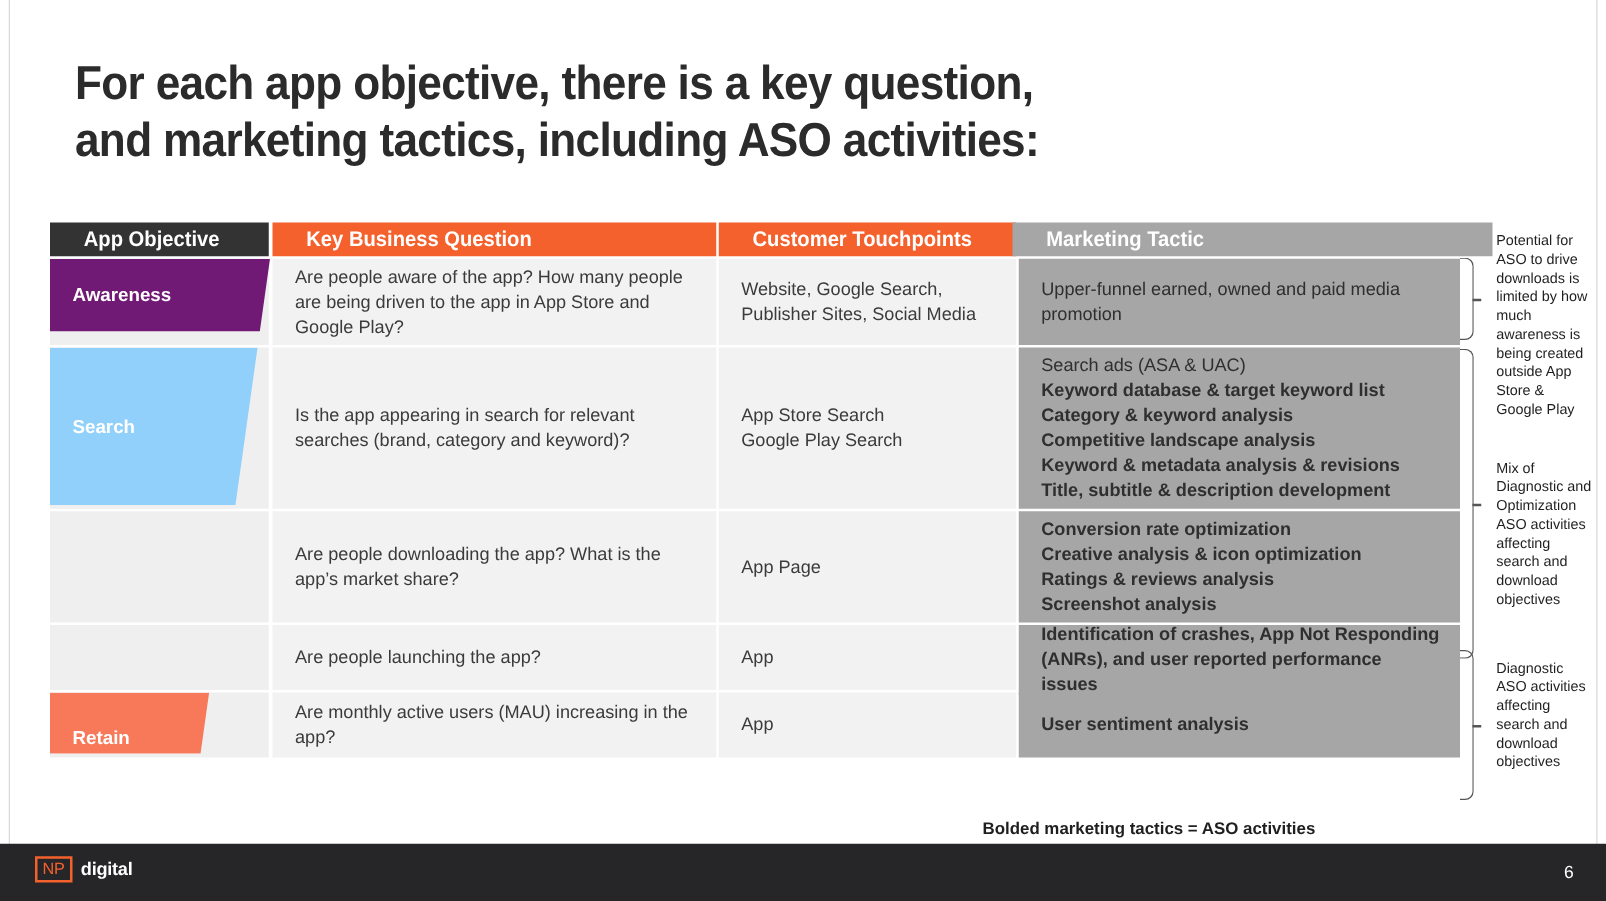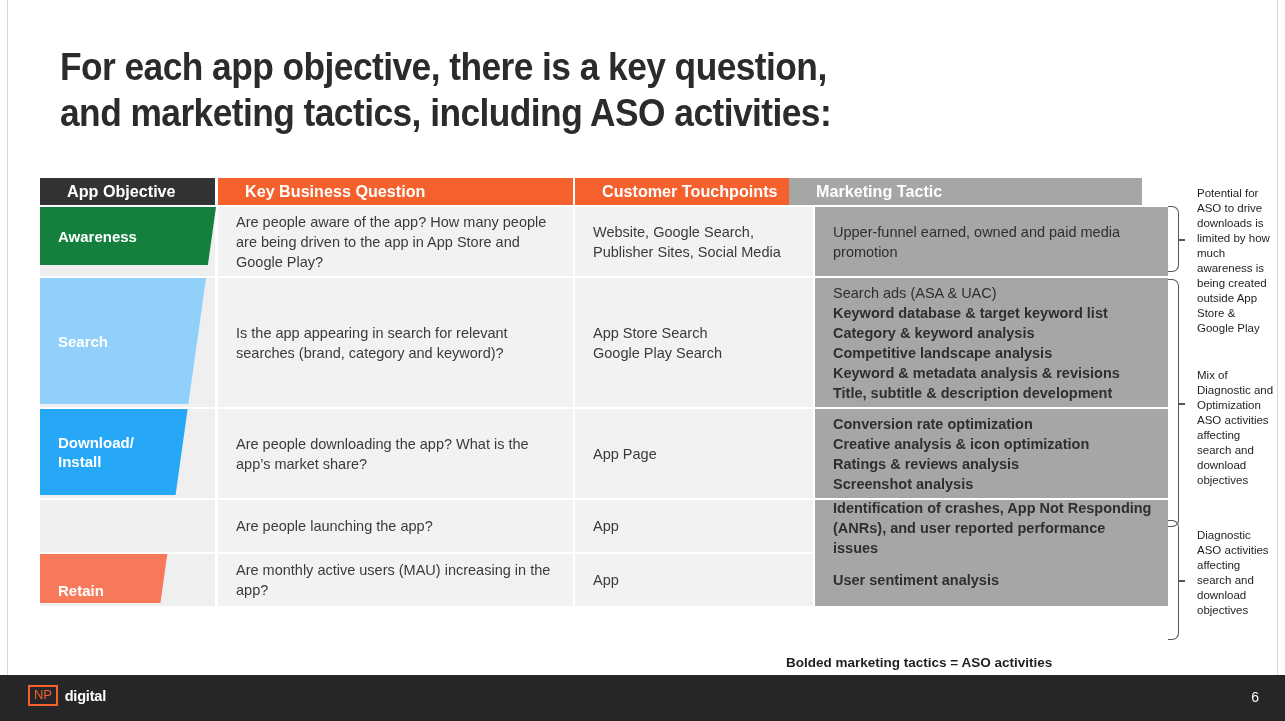--- a/index.html
+++ b/index.html
@@ -75,21 +75,21 @@
     padding-left: 27px;
     box-sizing: border-box;
     transform-origin: left center;
     overflow: hidden;
     white-space: nowrap;
   }
   .hdr span { display: inline-block; transform: scaleX(0.95); transform-origin: left center; }
   .hdr-obj   { left: 0px;   width: 175px; background: #333333; }
   .hdr-q     { left: 178px; width: 355px; background: #f4612c; }
   .hdr-touch { left: 535px; width: 238px; background: #f4612c; }
-  .hdr-tac   { left: 749px; width: 353px; background: #a6a6a6; }
+  .hdr-tac   { left: 770px; width: 384px; background: #a6a6a6; }
 
   
   .cell {
     position: absolute;
     box-sizing: border-box;
     padding: 0 14px 0 18px;
     display: flex;
     flex-direction: column;
     justify-content: center;
     font-size: 14.5px;
@@ -287,29 +287,25 @@
         </div>
         <div class="cell cell-touch" style="top: 376px; height: 52px;">
           <div>App</div>
         </div>
         <div class="cell cell-tac" style="top: 376px; height: 52px;">
           <div class="bold">User sentiment analysis</div>
         </div>
       </div>
 
     <div id="funnel">
-        <div class="funnel-seg" style="top: 0px; height: 58px; background: #15803d; clip-path: polygon(0px 0px, 176px 0px, 166.737px 66px, 0px 66px);">
+        <div class="funnel-seg" style="top: 0px; height: 58px; background: #701a75; clip-path: polygon(0px 0px, 176px 0px, 166.737px 66px, 0px 66px);">
           <div class="lbl" style="white-space: pre-line;">Awareness</div>
         </div>
         <div class="funnel-seg" style="top: 71px; height: 126px; background: rgb(144, 208, 251); clip-path: polygon(0px 0px, 166.035px 0px, 148.351px 126px, 0px 126px);">
           <div class="lbl" style="white-space: pre-line;">Search</div>
-        </div>
-        <div class="funnel-seg" style="top: 202px; height: 86px; background: rgb(39, 168, 247); clip-path: polygon(0px 0px, 147.649px 0px, 135.579px 86px, 0px 86px);">
-          <div class="lbl" style="white-space: pre-line;">Download/
-Install</div>
         </div>
         <div class="funnel-seg" style="top: 347px; height: 49px; background: rgb(247, 121, 90); clip-path: polygon(0px 0px, 127.298px 0px, 120.421px 49px, 0px 49px);">
           <div class="lbl" style="white-space: pre-line; margin-top: 23px;">Retain</div>
         </div>
       </div>
 
   </div>
 
   <div id="annotations">
       <div class="brace" style="left: 1168px; top: 206px; height: 66px;"></div>

